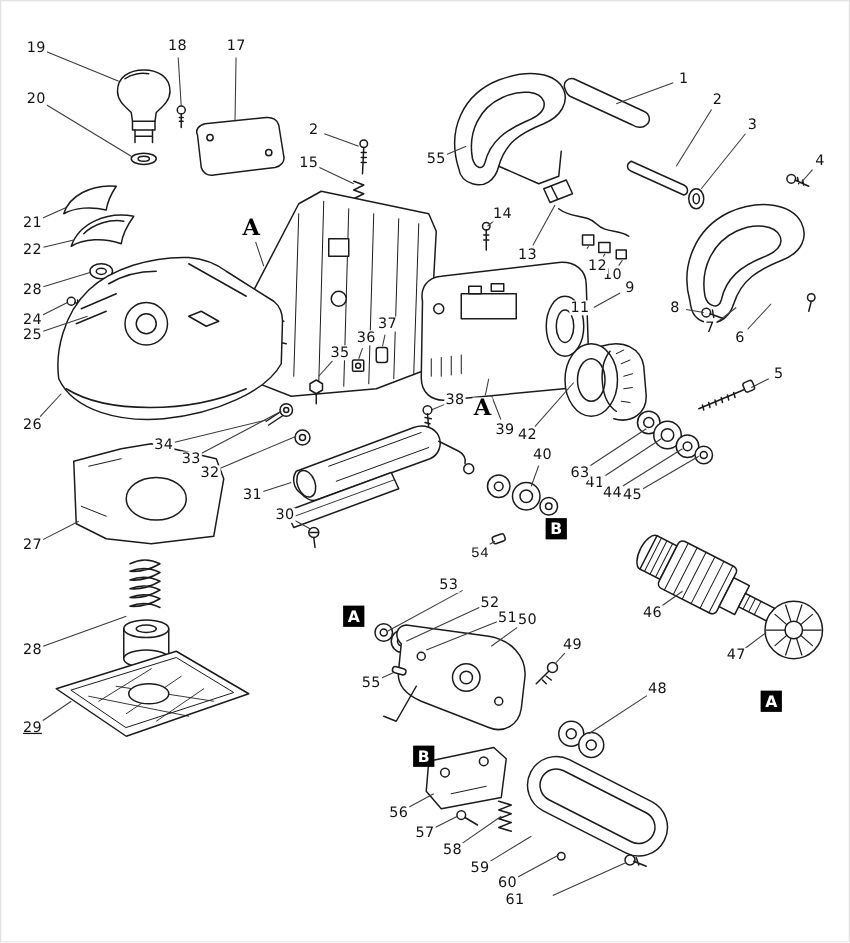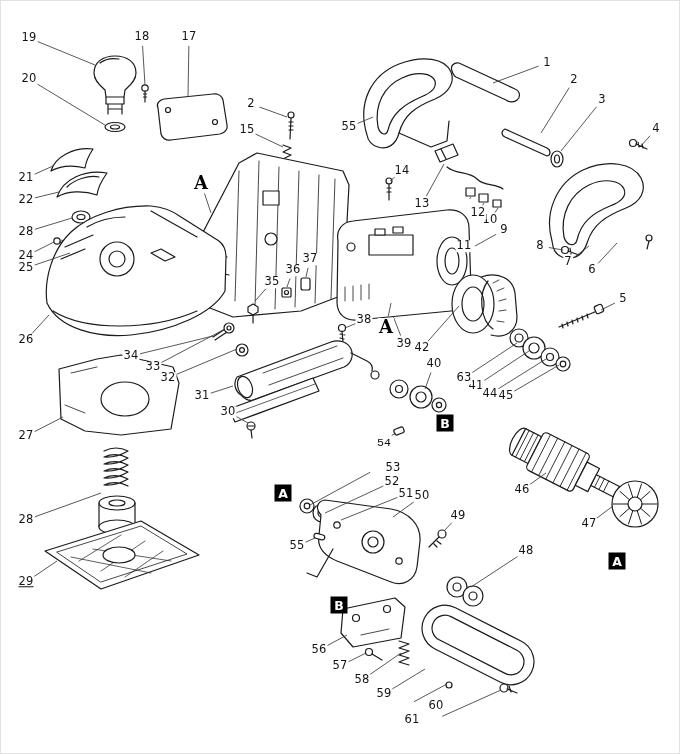--- a/index.html
+++ b/index.html
@@ -438,28 +438,28 @@
       <span class="callout" style="left: 421px; top: 347px;">42</span>
       <span class="callout" style="left: 489px; top: 393px;">44</span>
       <span class="callout" style="left: 505px; top: 395px;">45</span>
       <span class="callout" style="left: 521px; top: 489px;">46</span>
       <span class="callout" style="left: 588px; top: 523px;">47</span>
       <span class="callout" style="left: 525px; top: 550px;">48</span>
       <span class="callout" style="left: 457px; top: 515px;">49</span>
       <span class="callout" style="left: 421px; top: 495px;">50</span>
       <span class="callout" style="left: 405px; top: 493px;">51</span>
       <span class="callout" style="left: 391px; top: 481px;">52</span>
-      <span class="callout" style="left: 392px; top: 467px;">53</span>
+      <span class="callout" style="left: 358px; top: 467px;">53</span>
       <span class="callout" style="left: 383px; top: 442px; font-family: Liberation Mono, monospace;">54</span>
       <span class="callout" style="left: 296px; top: 545px;">55</span>
       <span class="callout" style="left: 318px; top: 649px;">56</span>
       <span class="callout" style="left: 339px; top: 665px;">57</span>
       <span class="callout" style="left: 361px; top: 679px;">58</span>
       <span class="callout" style="left: 383px; top: 693px;">59</span>
-      <span class="callout" style="left: 405px; top: 705px; margin-left: 30px;">60</span>
+      <span class="callout" style="left: 405px; top: 705px;">60</span>
       <span class="callout" style="left: 411px; top: 719px;">61</span>
       <span class="callout" style="left: 348px; top: 126px;">55</span>
       <span class="callout" style="left: 463px; top: 377px;">63</span>
       <span class="marker" style="left: 200px; top: 182px;">A</span>
       <span class="marker" style="left: 385px; top: 326px;">A</span>
       <span class="marker boxed" style="left: 444px; top: 422px;">B</span>
       <span class="marker boxed" style="left: 282px; top: 492px;">A</span>
       <span class="marker boxed" style="left: 338px; top: 604px;">B</span>
       <span class="marker boxed" style="left: 616px; top: 560px;">A</span>
     </div>

